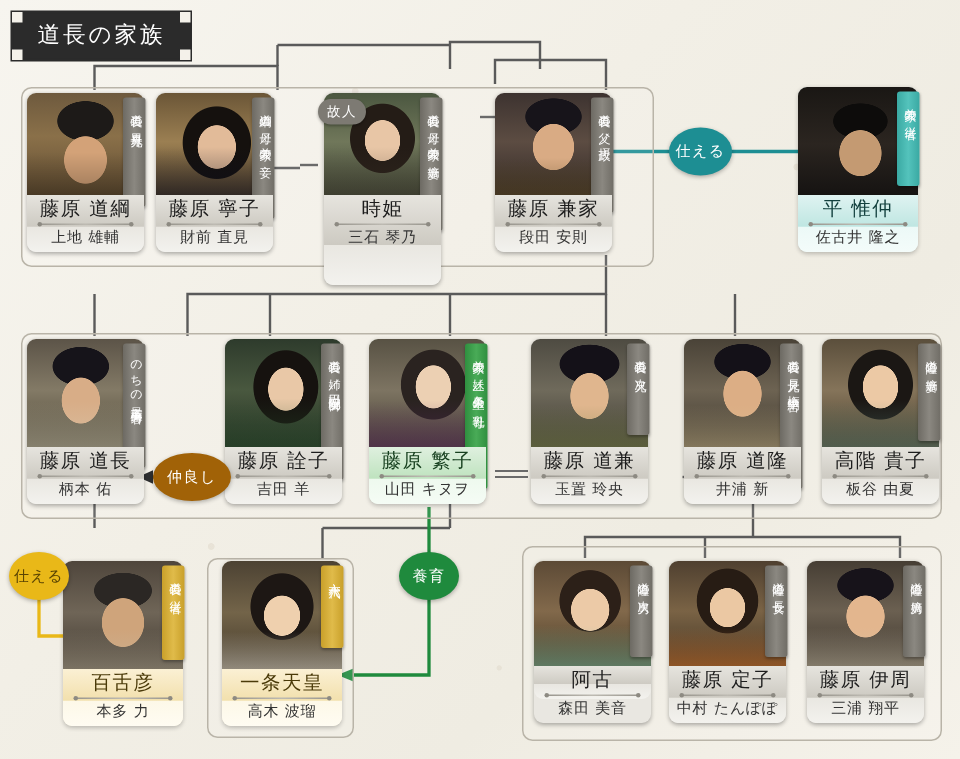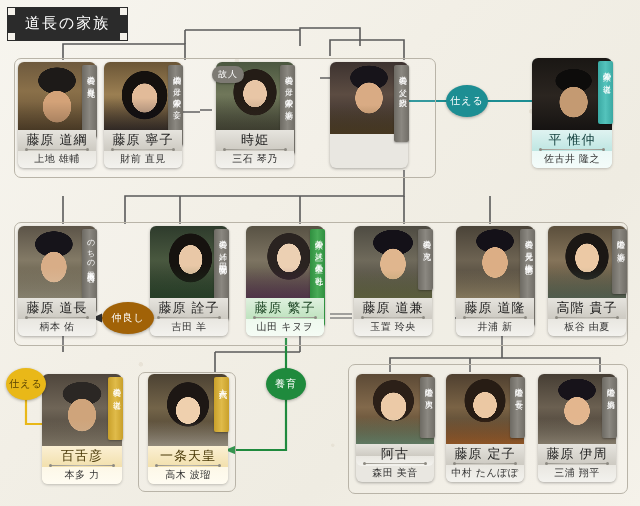--- a/index.html
+++ b/index.html
@@ -231,21 +231,21 @@
       <div class="px" style="background:linear-gradient(0deg,rgba(10,12,30,.55),rgba(0,0,0,0) 50%);"></div>
     </div>
     <div class="vtag" style="right:-1px;height:70px;">道綱の母／兼家の妾</div>
     <div class="namebar" style="top:68px;bottom:0;">
       <div class="pname">藤原 寧子</div>
       <div class="sep"></div>
       <div class="pactor">財前 直見</div>
     </div>
   </div>
 
-  <div class="card" style="left:216px;top:62px;width:78px;height:106px;">
+  <div class="card" style="left:216px;top:62px;width:78px;height:128px;">
     <div class="photo" style="height:72px;">
       <div class="px" style="background:
         radial-gradient(ellipse 24% 30% at 50% 44%, #e8c6a6 0 62%, rgba(0,0,0,0) 64%),
         radial-gradient(ellipse 38% 44% at 50% 42%, #241c16 0 72%, rgba(0,0,0,0) 74%),
         linear-gradient(#4b5740,#70775a 45%,#3a4132);"></div>
       <div class="px" style="background:linear-gradient(0deg,rgba(60,50,40,.45),rgba(0,0,0,0) 50%);"></div>
     </div>
     <div class="badge" style="left:-4px;top:4px;">故人</div>
     <div class="vtag" style="right:-1px;height:78px;">道長の母／兼家の嫡妻</div>
     <div class="namebar" style="top:68px;bottom:0;">
@@ -257,20 +257,25 @@
 
   <div class="card" style="left:330px;top:62px;width:78px;height:106px;">
     <div class="photo" style="height:72px;">
       <div class="px" style="background:
         radial-gradient(ellipse 28% 34% at 50% 50%, #d9ab84 0 62%, rgba(0,0,0,0) 64%),
         radial-gradient(ellipse 34% 24% at 50% 22%, #17141a 0 70%, rgba(0,0,0,0) 72%),
         linear-gradient(#3d3330,#5c4c42 45%,#2e2623);"></div>
       <div class="px" style="background:linear-gradient(0deg,rgba(90,70,30,.55),rgba(0,0,0,0) 40%);"></div>
     </div>
     <div class="vtag" style="right:-1px;height:66px;">道長の父／摂政</div>
+    <div class="namebar" style="top:68px;bottom:0;">
+      <div class="pname">藤原 兼家</div>
+      <div class="sep"></div>
+      <div class="pactor">段田 安則</div>
+    </div>
   </div>
 
   <div class="card teal" style="left:532px;top:58px;width:80px;height:110px;">
     <div class="photo" style="height:76px;">
       <div class="px" style="background:
         radial-gradient(ellipse 28% 32% at 52% 58%, #c49a72 0 62%, rgba(0,0,0,0) 64%),
         radial-gradient(ellipse 32% 22% at 52% 30%, #0d0c0b 0 70%, rgba(0,0,0,0) 72%),
         linear-gradient(#1a1714,#2b2520 50%,#131110);"></div>
     </div>
     <div class="vtag" style="right:-1px;height:52px;">兼家の従者</div>

